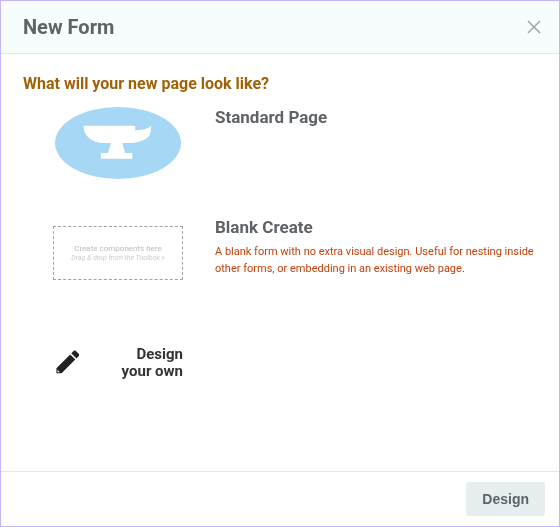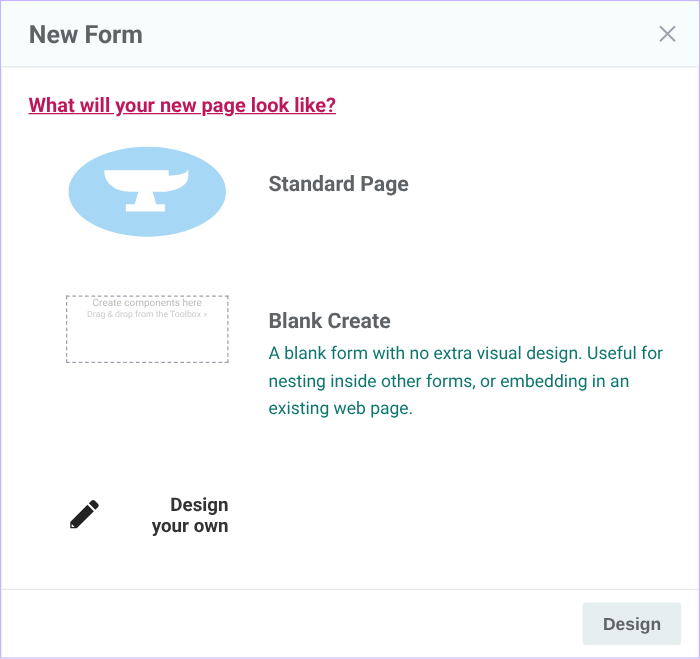--- a/index.html
+++ b/index.html
@@ -40,54 +40,53 @@
     align-items: center;
     justify-content: center;
   }
   .close-btn svg { width: 14px; height: 14px; }
   .body {
     padding: 20px 22px 0 22px;
     flex: 1;
     overflow: auto;
   }
   .prompt {
-    margin: 0 0 24px 0;
+    margin: 0 0 14px 0;
     font-size: 16px;
     font-weight: 700;
-    color: #be185d;
-    text-decoration: underline;
+    color: #a16207;
   }
   .option {
     display: flex;
     align-items: flex-start;
     gap: 32px;
     margin-bottom: 38px;
     cursor: pointer;
     padding-left: 30px;
   }
   .thumb {
     width: 130px;
     flex: 0 0 130px;
     height: 72px;
     display: flex;
     align-items: center;
     justify-content: center;
   }
-  .opt-text { flex: 1; margin-top: 20px; }
+  .opt-text { flex: 1; }
   .opt-title {
     font-size: 17px;
     font-weight: 700;
     color: #5f6368;
     margin: 0 0 6px 0;
     line-height: 1.2;
   }
   .opt-desc {
-    font-size: 14px;
+    font-size: 11px;
     line-height: 1.55;
-    color: #0f766e;
+    color: #c2410c;
     margin: 0;
   }
   
   .ellipse {
     width: 126px;
     height: 72px;
     background: #a6d7f5;
     border-radius: 50%;
     display: flex;
     align-items: center;
@@ -95,25 +94,25 @@
   }
   .ellipse svg { width: 72px; height: 40px; fill: #fff; }
   
   .dashed {
     width: 130px;
     height: 54px;
     border: 1.5px dashed #9ca3af;
     display: flex;
     flex-direction: column;
     align-items: center;
-    justify-content: flex-start;
+    justify-content: center;
     gap: 1px;
   }
   .dashed .l1 { font-size: 8px; color: #bbb; }
-  .dashed .l2 { font-size: 7px; color: #ccc; }
+  .dashed .l2 { font-size: 7px; color: #ccc; font-style: italic; }
   
   .custom-thumb {
     width: 130px;
     display: flex;
     align-items: center;
     justify-content: center;
     gap: 26px;
   }
   .custom-thumb svg { width: 40px; height: 40px; fill: #222; }
   .design-label {

